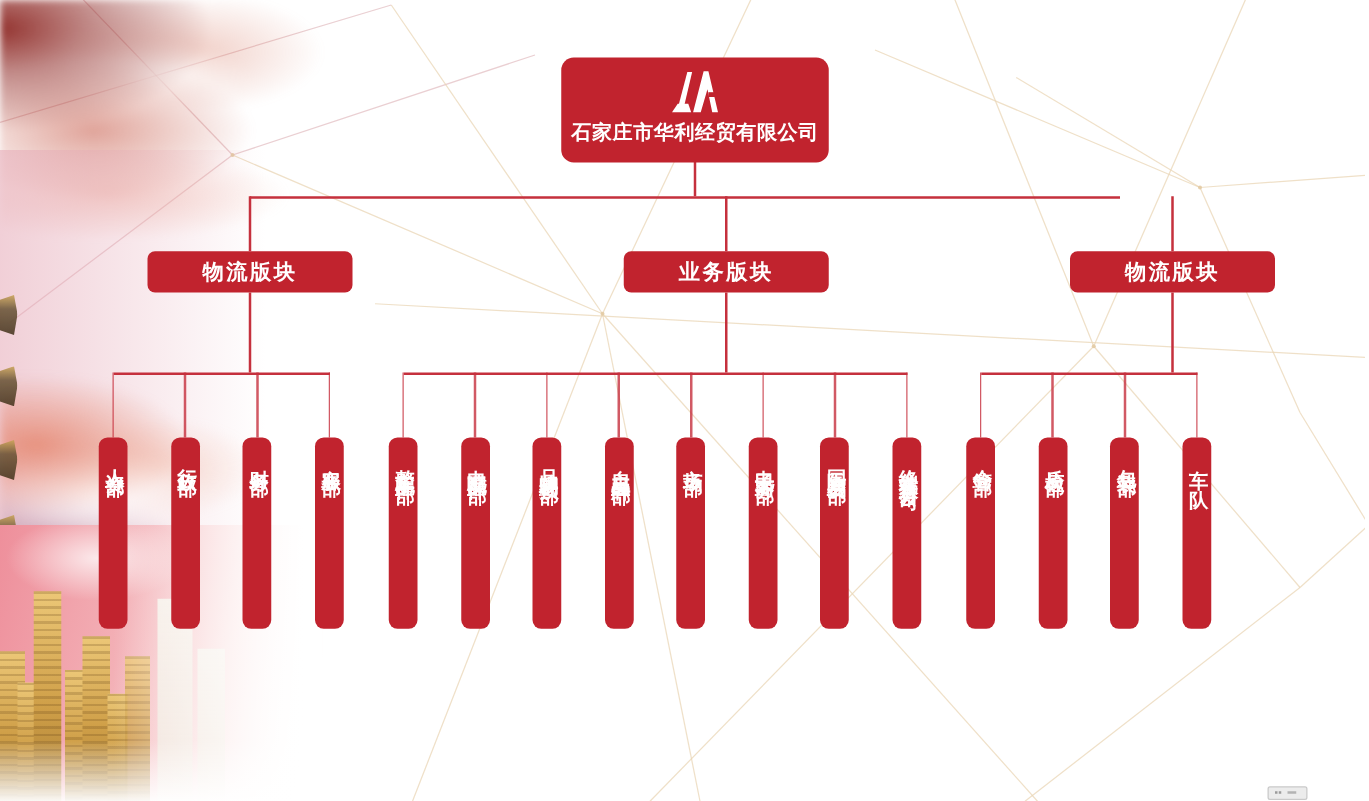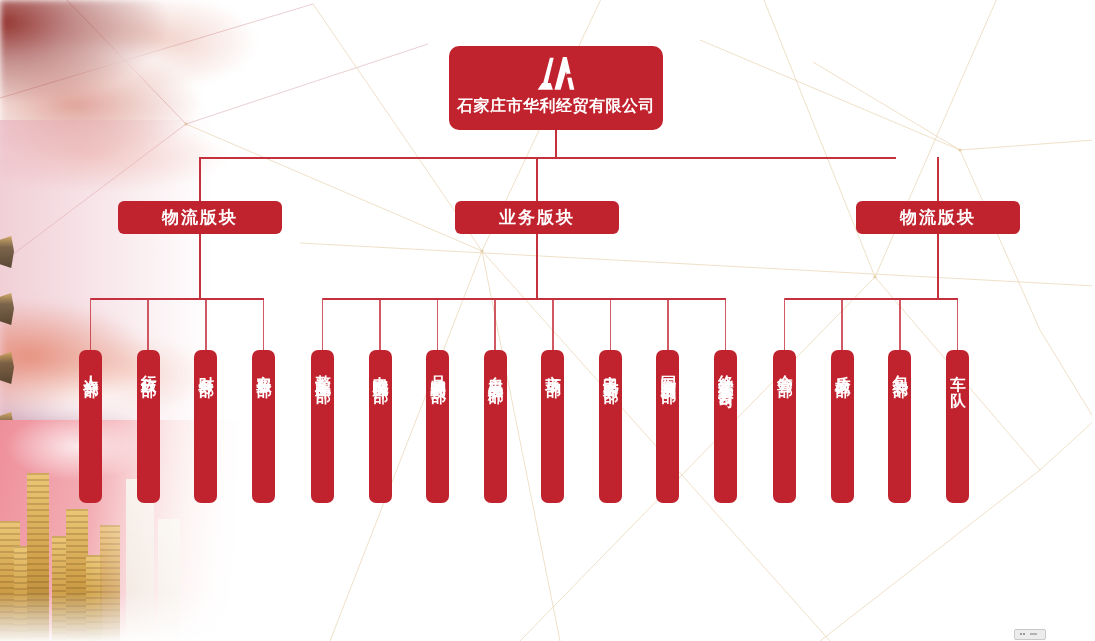--- a/index.html
+++ b/index.html
@@ -167,21 +167,21 @@
         <div class="dept">
     <span class="dept-label">行政部</span>
   </div>
         <div class="dept">
     <span class="dept-label">财务部</span>
   </div>
         <div class="dept">
     <span class="dept-label">客服部</span>
   </div>
       </div>
-      <div class="ghead" style="left: 455px; font-family: Liberation Serif, serif;">业务版块</div>
+      <div class="ghead" style="left: 499px; font-family: Liberation Serif, serif;">业务版块</div>
       <div class="rail" style="left: 322.5px; top: 298px; width: 403px;"></div>
       <div class="drow" style="left: 311px; width: 426px;">
         <div class="dept">
     <span class="dept-label">整车配件部</span>
   </div>
         <div class="dept">
     <span class="dept-label">电喷配件部</span>
   </div>
         <div class="dept">
     <span class="dept-label">品牌易损部</span>

